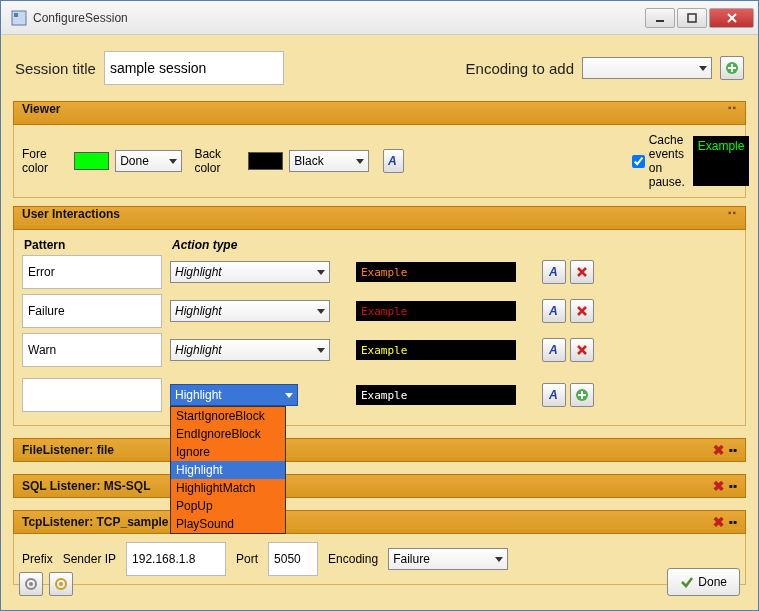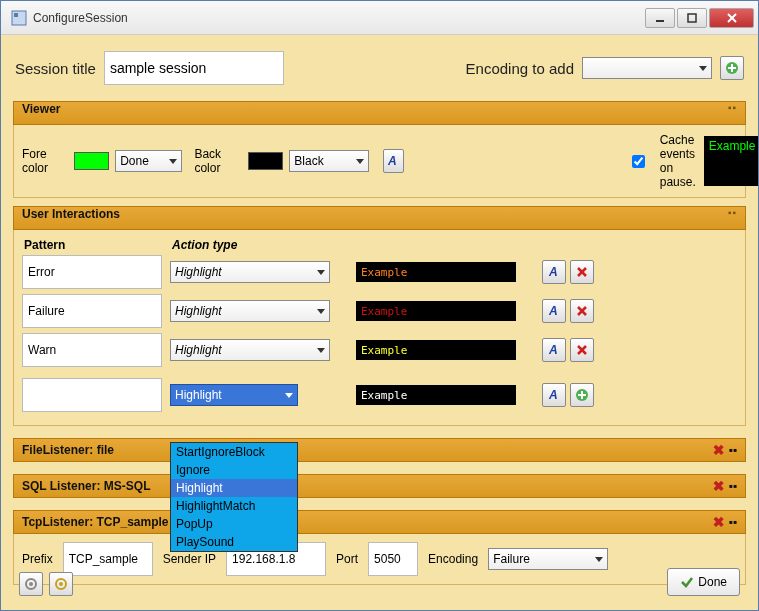--- a/index.html
+++ b/index.html
@@ -25,36 +25,36 @@
 
 .panel-header { background: linear-gradient(#e8a838, #d89820); height: 24px; display: flex; padding: 0 8px; border: 1px solid #b87810; color: #111; font-weight: bold; font-size: 13px; }
 .panel-header .actions { margin-left: auto; display: flex; gap: 4px; }
 .panel-header .grip { color: #7a5210; letter-spacing: 1px; font-size: 10px; }
 .panel-body { background: #f5e3a8; border: 1px solid #d8b060; border-top: none; padding: 8px; }
 
 .viewer-row { display: flex; align-items: center; gap: 8px; }
 .viewer-left { display: flex; flex-direction: row; gap: 8px; flex: 1; }
 .color-swatch { width: 42px; height: 18px; border: 1px solid #555; }
 .preview-box { width: 160px; height: 50px; background: #000; padding: 3px 5px; font-family: monospace; font-size: 11px; }
-.checkbox-row { display: flex; align-items: center; gap: 15px; margin-left: 220px; }
+.checkbox-row { display: flex; align-items: center; gap: 4px; margin-left: 220px; }
 input[type=checkbox] { width: 13px; height: 13px; }
 
 .ui-table-head { display: flex; gap: 8px; margin-bottom: 3px; font-weight: bold; padding: 0 2px; }
 .ui-row { display: flex; gap: 8px; align-items: center; margin-bottom: 5px; position: relative; }
 .col-pattern { width: 140px; }
 .col-action { width: 160px; font-style: italic; }
 .col-example { width: 160px; background: #000; padding: 2px 5px; font-family: monospace; font-size: 11px; height: 20px; display: flex; align-items: center; }
 .col-gap { width: 10px; }
 .btn-pair { display: flex; gap: 4px; }
 
 .watermark { position: relative; }
 .watermark::after { content: ""; }
 .wm-text { position: absolute; right: 30px; top: 80px; color: rgba(120,120,120,0.25); font-size: 24px; font-weight: bold; letter-spacing: 1px; pointer-events: none; }
 
-.dropdown-list { position: absolute; top: 22px; left: 0; width: 128px; background: #0ea5e9; border: 1px solid #333; z-index: 100; margin-top: 36px; }
+.dropdown-list { position: absolute; top: 22px; left: 0; width: 116px; background: #f97316; border: 1px solid #333; z-index: 100; }
 .dropdown-list div { padding: 2px 5px; cursor: pointer; }
 .dropdown-list div.selected { background: #3a75d8; color: #fff; }
 
 .listener-head { background: linear-gradient(#e8a838, #d89820); height: 24px; display: flex; align-items: center; padding: 8px 8px; border: 1px solid #b87810; color: #111; font-weight: bold; font-size: 13px; margin-top: 4px; }
 .listener-head .actions { margin-left: auto; display: flex; gap: 4px; align-items: center; }
 .listener-body { background: #f5e3a8; border: 1px solid #d8b060; border-top: none; padding: 8px; display: flex; align-items: center; gap: 10px; }
 .del-x { color: #c02020; font-weight: bold; font-size: 14px; cursor: pointer; }
 
 .done-btn { position: absolute; bottom: 14px; right: 18px; height: 28px; padding: 0 12px; border: 1px solid #888; border-radius: 3px; background: linear-gradient(#fff,#e8e8e8); display: flex; align-items: center; gap: 4px; cursor: pointer; }
 .bottom-icons { position: absolute; bottom: 14px; left: 18px; display: flex; gap: 6px; }
@@ -242,20 +242,21 @@
 
         <div class="ui-row">
           <input class="text-input col-pattern" value="" style="">
           <div style="position:relative">
             <div class="dropdown" style="width:128px;background:#3a75d8;color:#fff;border:1px solid #2050a0">
               <span>Highlight</span>
                 <span class="arrow" style="border-top-color:#fff"></span>
             </div>
             <div class="dropdown-list">
               <div>StartIgnoreBlock</div>
+              <div>EndIgnoreBlock</div>
               <div>Ignore</div>
               <div class="selected">Highlight</div>
               <div>HighlightMatch</div>
               <div>PopUp</div>
               <div>PlaySound</div>
             </div>
           </div>
           <div style="width:42px"></div>
           <div class="col-example" style="color:#fff">Example</div>
           <div class="col-gap"></div>
@@ -296,21 +297,20 @@
     <div>
       <div class="listener-head">
         <span>TcpListener: TCP_sample</span>
         <div class="actions">
             <span class="del-x">✖</span>
             <span class="grip">▪▪</span>
           </div>
       </div>
       <div class="listener-body">
         <span>Prefix</span>
-        <input class="text-input" style="width: 90px;" value="TCP_sample">
         <span>Sender IP</span>
         <input class="text-input" style="width: 100px;" value="192.168.1.8">
         <span>Port</span>
         <input class="text-input" style="width: 50px;" value="5050">
         <span>Encoding</span>
         <div class="dropdown" style="width:120px">
             <span>Failure</span>
             <span class="arrow"></span>
           </div>
       </div>

